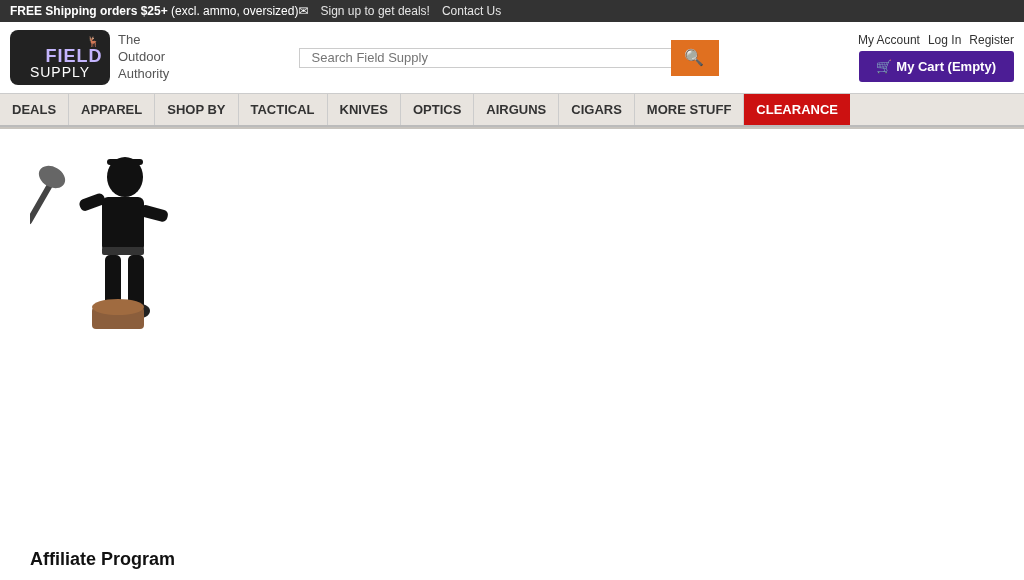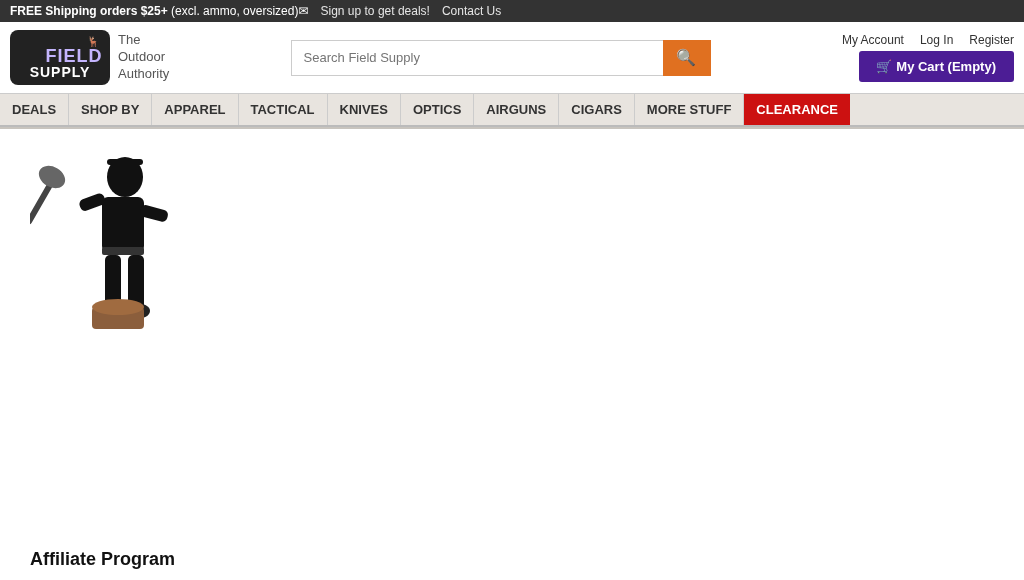--- a/index.html
+++ b/index.html
@@ -46,21 +46,21 @@
       color: #c4b5fd;
       font-size: 18px;
       font-weight: bold;
       letter-spacing: 1px;
       line-height: 1;
       margin-left: 28px;
     }
     .logo-supply {
       color: #fff;
       font-size: 14px;
-      font-weight: bold;
+      font-weight: normal;
       letter-spacing: 1px;
       line-height: 1;
     }
     .logo-tagline {
       font-size: 13px;
       color: #555;
       line-height: 1.3;
     }
     .search-area {
       display: flex;
@@ -69,40 +69,40 @@
       max-width: 420px;
       margin: 0 20px;
     }
     .search-input {
       flex: 1;
       padding: 8px 12px;
       border: 1px solid #ccc;
       border-right: none;
       font-size: 13px;
       outline: none;
-      height: 36px;
+      height: 20px;
     }
     .search-btn {
       background: #e07020;
       border: none;
       padding: 0 14px;
       height: 36px;
       cursor: pointer;
       color: #fff;
       font-size: 16px;
     }
     .header-right {
       display: flex;
       flex-direction: column;
       align-items: flex-end;
       gap: 4px;
     }
     .header-links {
       display: flex;
-      gap: 16px;
+      gap: 8px;
       font-size: 12px;
       margin-left: 10px;
     }
     .header-links a {
       color: #333;
       text-decoration: none;
     }
     .cart-btn {
       background: #4c1d95;
       color: #fff;
@@ -207,22 +207,22 @@
       <a href="#">My Account</a>
       <a href="#">Log In</a>
       <a href="#">Register</a>
     </div>
     <button class="cart-btn">🛒 My Cart (Empty)</button>
   </div>
 </div>
 
 <nav class="nav">
   <div class="nav-item">DEALS</div>
+  <div class="nav-item">APPAREL</div>
   <div class="nav-item">SHOP BY</div>
-  <div class="nav-item">APPAREL</div>
   <div class="nav-item">TACTICAL</div>
   <div class="nav-item">KNIVES</div>
   <div class="nav-item">OPTICS</div>
   <div class="nav-item">AIRGUNS</div>
   <div class="nav-item">CIGARS</div>
   <div class="nav-item">MORE STUFF</div>
   <div class="nav-item clearance">CLEARANCE</div>
 </nav>
 
 <div class="content-wrapper clearfix">

